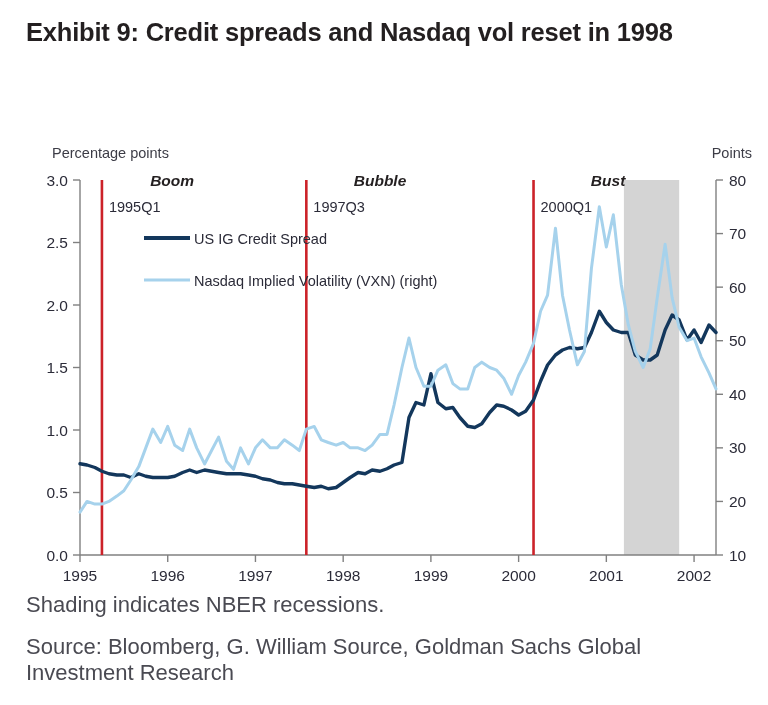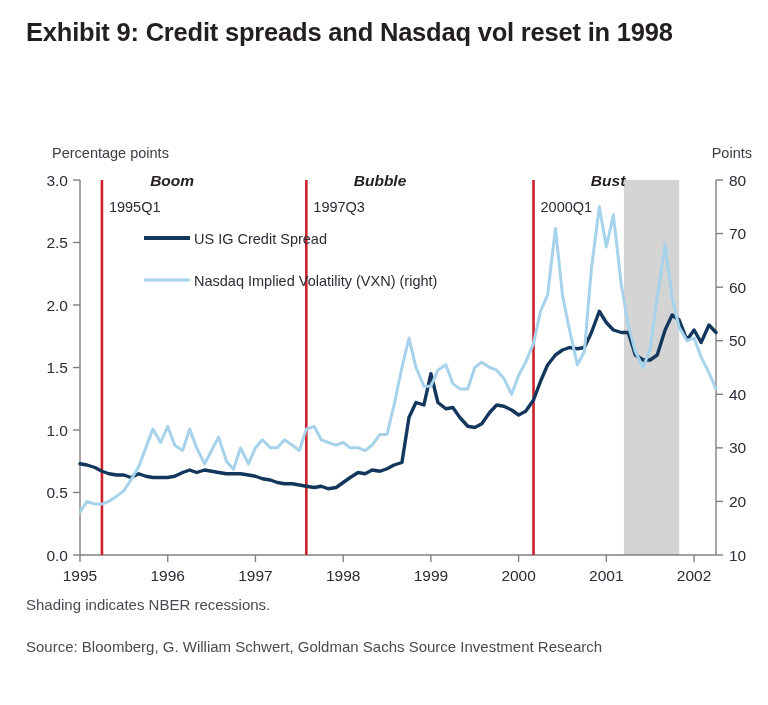--- a/index.html
+++ b/index.html
@@ -67,21 +67,21 @@
     font-family: "Liberation Sans", sans-serif;
   }
   .legend-label {
     font-size: 14.5px;
     fill: #2b2b38;
     font-family: "Liberation Sans", sans-serif;
   }
   .footnote {
     position: absolute;
     left: 26px;
-    font-size: 15px;
+    font-size: 22px;
     line-height: 26px;
     color: #4a4a52;
     font-family: "Liberation Sans", sans-serif;
     width: 712px;
   }
   .footnote.note { top: 592px; }
   .footnote.source { top: 634px; }
 </style>
 </head>
 <body>
@@ -156,15 +156,15 @@
         <path d="M64.00 333.75 L71.02 335.00 L78.91 337.50 L85.93 341.25 L92.95 343.75 L100.84 345.00 L107.86 345.00 L114.88 347.50 L122.78 343.75 L129.79 346.25 L136.81 347.50 L144.71 347.50 L151.72 347.50 L158.74 346.25 L166.64 342.50 L173.66 340.00 L180.67 342.50 L188.57 340.00 L195.59 341.25 L202.60 342.50 L210.50 343.75 L217.52 343.75 L224.54 343.75 L232.43 345.00 L239.45 346.25 L246.47 348.75 L254.36 350.00 L261.38 352.50 L268.40 353.75 L276.29 353.75 L283.31 355.00 L290.33 356.25 L298.22 357.50 L305.24 356.25 L312.26 358.75 L320.15 357.50 L327.17 352.50 L334.19 347.50 L342.09 342.50 L349.10 343.75 L356.12 340.00 L364.02 341.25 L371.03 338.75 L378.05 335.00 L385.95 332.50 L392.97 287.50 L399.98 272.50 L407.88 275.00 L414.90 243.75 L421.91 272.50 L429.81 278.75 L436.83 277.50 L443.85 287.50 L451.74 296.25 L458.76 297.50 L465.78 293.75 L473.67 282.50 L480.69 275.00 L487.71 276.25 L495.60 280.00 L502.62 285.00 L509.64 281.25 L517.53 270.00 L524.55 251.25 L531.57 235.00 L539.46 225.00 L546.48 220.00 L553.50 217.50 L561.40 218.75 L568.41 217.50 L575.43 202.50 L583.33 181.25 L590.34 192.50 L597.36 200.00 L605.26 202.50 L612.28 202.50 L619.29 225.00 L627.19 230.00 L634.21 230.00 L641.22 225.00 L649.12 200.00 L656.14 185.00 L663.16 190.00 L671.05 210.00 L678.07 200.00 L685.09 212.50 L692.98 195.00 L700.00 202.50" fill="none" stroke="#13375c" stroke-width="3.4" stroke-linejoin="round" stroke-linecap="round"></path>
         <path d="M64.00 382.14 L71.02 371.43 L78.91 374.11 L85.93 374.11 L92.95 371.43 L100.84 366.07 L107.86 360.71 L114.88 350.00 L122.78 336.61 L129.79 317.86 L136.81 299.11 L144.71 312.50 L151.72 296.43 L158.74 315.18 L166.64 320.54 L173.66 299.11 L180.67 317.86 L188.57 333.93 L195.59 320.54 L202.60 307.14 L210.50 331.25 L217.52 339.29 L224.54 317.86 L232.43 333.93 L239.45 317.86 L246.47 309.82 L254.36 317.86 L261.38 317.86 L268.40 309.82 L276.29 315.18 L283.31 320.54 L290.33 299.11 L298.22 296.43 L305.24 309.82 L312.26 312.50 L320.15 315.18 L327.17 312.50 L334.19 317.86 L342.09 317.86 L349.10 320.54 L356.12 315.18 L364.02 304.46 L371.03 304.46 L378.05 275.00 L385.95 237.50 L392.97 208.04 L399.98 237.50 L407.88 256.25 L414.90 256.25 L421.91 240.18 L429.81 234.82 L436.83 253.57 L443.85 258.93 L451.74 258.93 L458.76 237.50 L465.78 232.14 L473.67 237.50 L480.69 240.18 L487.71 248.21 L495.60 264.29 L502.62 245.54 L509.64 232.14 L517.53 213.39 L524.55 181.25 L531.57 165.18 L539.46 98.21 L546.48 165.18 L553.50 200.00 L561.40 234.82 L568.41 221.43 L575.43 138.39 L583.33 76.79 L590.34 116.96 L597.36 84.82 L605.26 154.46 L612.28 194.64 L619.29 221.43 L627.19 237.50 L634.21 218.75 L641.22 167.86 L649.12 114.29 L656.14 167.86 L663.16 197.32 L671.05 210.71 L678.07 208.04 L685.09 226.79 L692.98 242.86 L700.00 258.93" fill="none" stroke="#a6d2ec" stroke-width="3" stroke-linejoin="round" stroke-linecap="round"></path>
         <line x1="128" y1="108" x2="174" y2="108" stroke="#13375c" stroke-width="4.2" stroke-linecap="butt"></line>
         <text x="178" y="113.5" class="legend-label">US IG Credit Spread</text>
         <line x1="128" y1="150" x2="174" y2="150" stroke="#a6d2ec" stroke-width="3.2" stroke-linecap="butt"></line>
         <text x="178" y="155.5" class="legend-label">Nasdaq Implied Volatility  (VXN) (right)</text>
       </svg>
   </div>
 
   <div class="footnote note">Shading indicates NBER recessions.</div>
-  <div class="footnote source">Source: Bloomberg, G. William Schwert, Goldman Sachs Source Investment Research</div>
+  <div class="footnote source">Source: Bloomberg, G. William Source, Goldman Sachs Global Investment Research</div>
 
 </div>
 
 </body></html>

